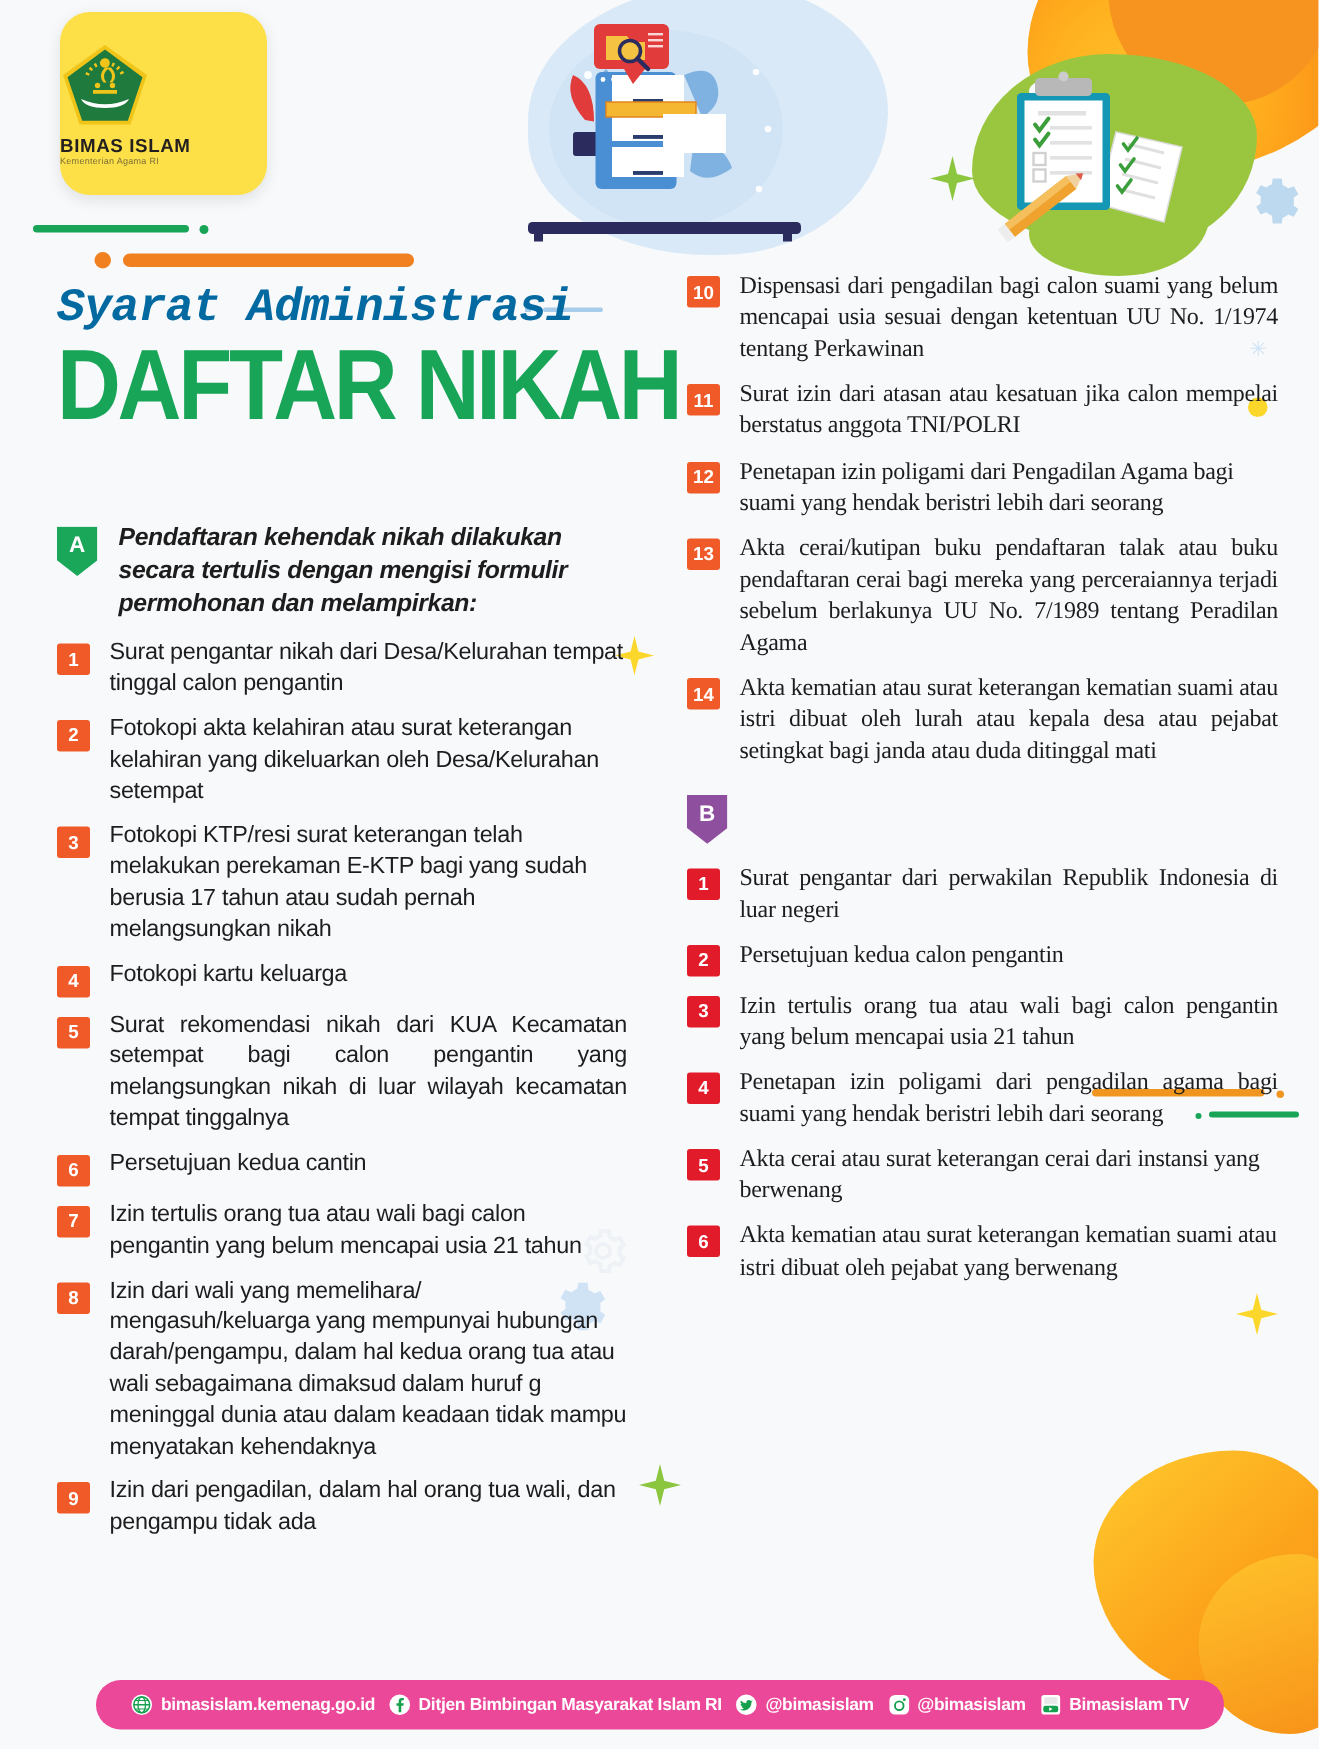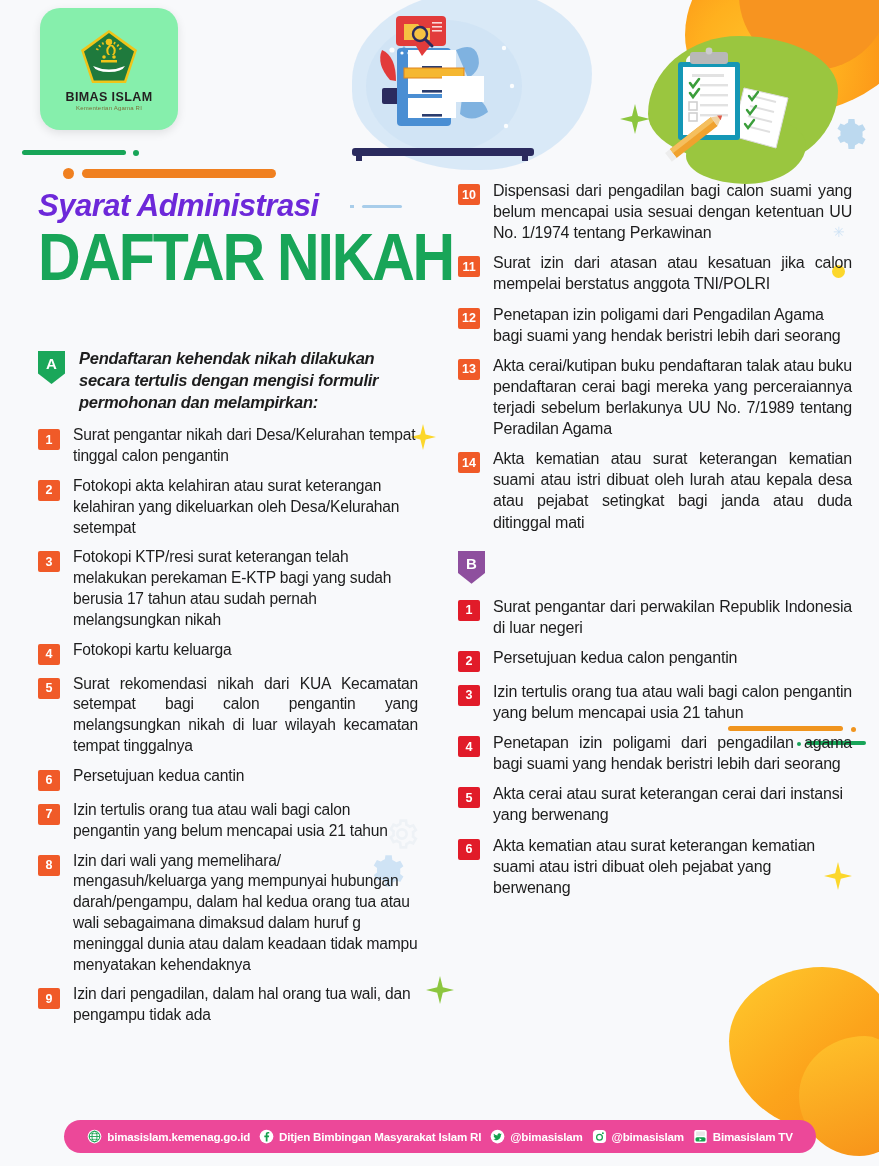--- a/index.html
+++ b/index.html
@@ -50,40 +50,40 @@
   }
   .blob-orange-bottom2{
     position:absolute;right:-30px;bottom:10px;width:110px;height:120px;
     background:linear-gradient(160deg,#ffc32b,#f79018);
     border-radius:60% 40% 45% 55% / 50% 55% 45% 50%;
   }
 
   
   .logo-card{
     position:absolute;left:40px;top:8px;width:138px;height:122px;
-    background:#86efac;border-radius:20px;
+    background:#fde047;border-radius:20px;
     box-shadow:0 3px 10px rgba(0,0,0,.10);
-    display:flex;flex-direction:column;align-items:center;justify-content:center;
+    display:flex;flex-direction:column;justify-content:center;
   }
   .logo-mark{width:60px;height:58px;margin-bottom:4px;}
   .logo-t1{font-size:12.5px;font-weight:bold;color:#231f20;letter-spacing:.4px;}
   .logo-t2{font-size:6px;color:#7b6f3a;letter-spacing:.2px;margin-top:1px;}
 
   
   .bar-green{position:absolute;left:22px;top:150px;width:104px;height:5px;background:#18a558;border-radius:3px;}
   .dot-green{position:absolute;left:133px;top:150px;width:6px;height:6px;background:#18a558;border-radius:50%;}
   .dot-orange{position:absolute;left:63px;top:168px;width:11px;height:11px;background:#f08020;border-radius:50%;}
   .bar-orange{position:absolute;left:82px;top:169px;width:194px;height:9px;background:#f08020;border-radius:5px;}
   .bar-blue{position:absolute;left:362px;top:205px;width:40px;height:3px;background:#a8cdea;border-radius:2px;}
   .dot-blue{position:absolute;left:350px;top:205px;width:4px;height:3px;background:#a8cdea;}
 
   .title-wrap{position:absolute;left:38px;top:190px;width:420px;}
   .t-sub{
-    font-size:31px;font-weight:bold;font-style:italic;color:#6d28d9;
-    letter-spacing:-.5px;line-height:1;
+    font-size:31px;font-weight:bold;font-style:italic;color:#0369a1;
+    letter-spacing:-.5px;line-height:1;font-family:Liberation Mono, monospace;
   }
   .t-main{
     font-size:59px;font-weight:bold;color:#18a558;
     letter-spacing:-2.2px;line-height:1.02;margin-top:2px;
     transform:scaleY(1.13);transform-origin:left top;
   }
   .t-note{
     font-size:15px;font-style:italic;color:#2b2b2b;margin-top:23px;letter-spacing:-.2px;
   }
 
@@ -113,21 +113,21 @@
     display:flex;align-items:center;justify-content:center;
     color:#fff;font-size:12.5px;font-weight:bold;border-radius:2px;
   }
   .num.orange{background:#f05a28;}
   .num.red{background:#e11b29;}
   .itxt{
     font-size:15.6px;color:#1d1d1d;line-height:1.335;letter-spacing:-.2px;
     text-align:left;
   }
   .itxt.just{text-align:justify;}
-  .col-right .itxt{font-size:16px;line-height:1.32;}
+  .col-right .itxt{font-size:16px;line-height:1.32;font-family:Liberation Serif, serif;}
 
   
   .spark-yellow{
     position:absolute;left:410px;top:424px;width:26px;height:26px;background:#fcd72b;
     clip-path:polygon(50% 0,60% 40%,100% 50%,60% 60%,50% 100%,40% 60%,0 50%,40% 40%);
   }
   .spark-yellow2{
     position:absolute;left:824px;top:862px;width:28px;height:28px;background:#fcd72b;
     clip-path:polygon(50% 0,60% 40%,100% 50%,60% 60%,50% 100%,40% 60%,0 50%,40% 40%);
   }

